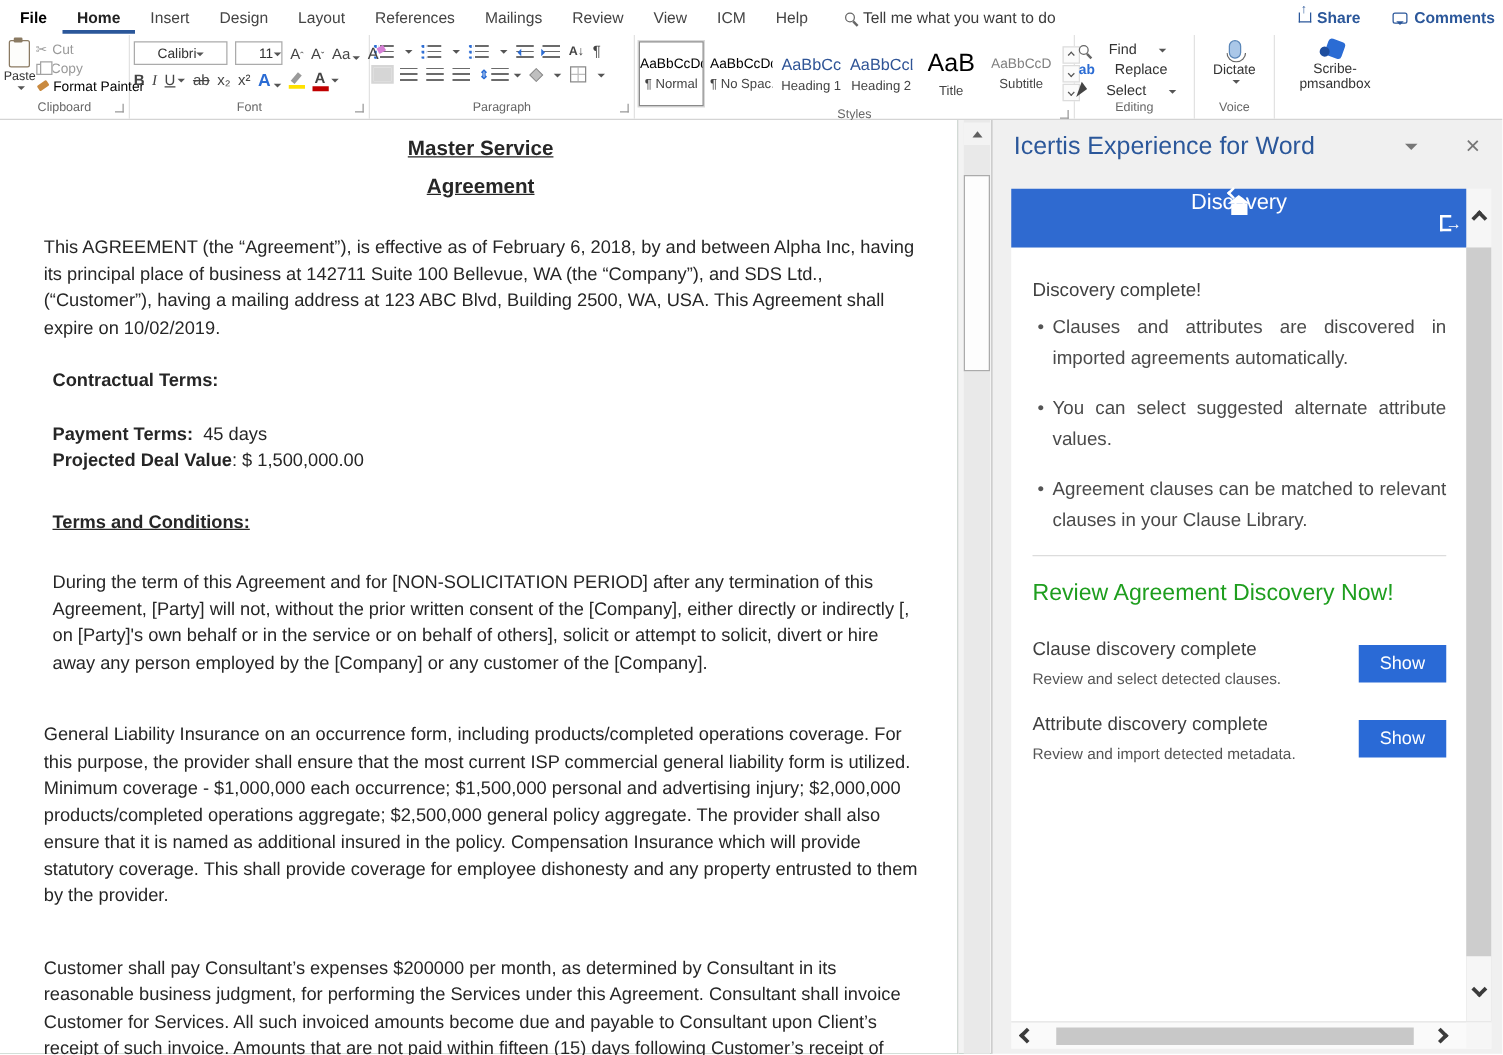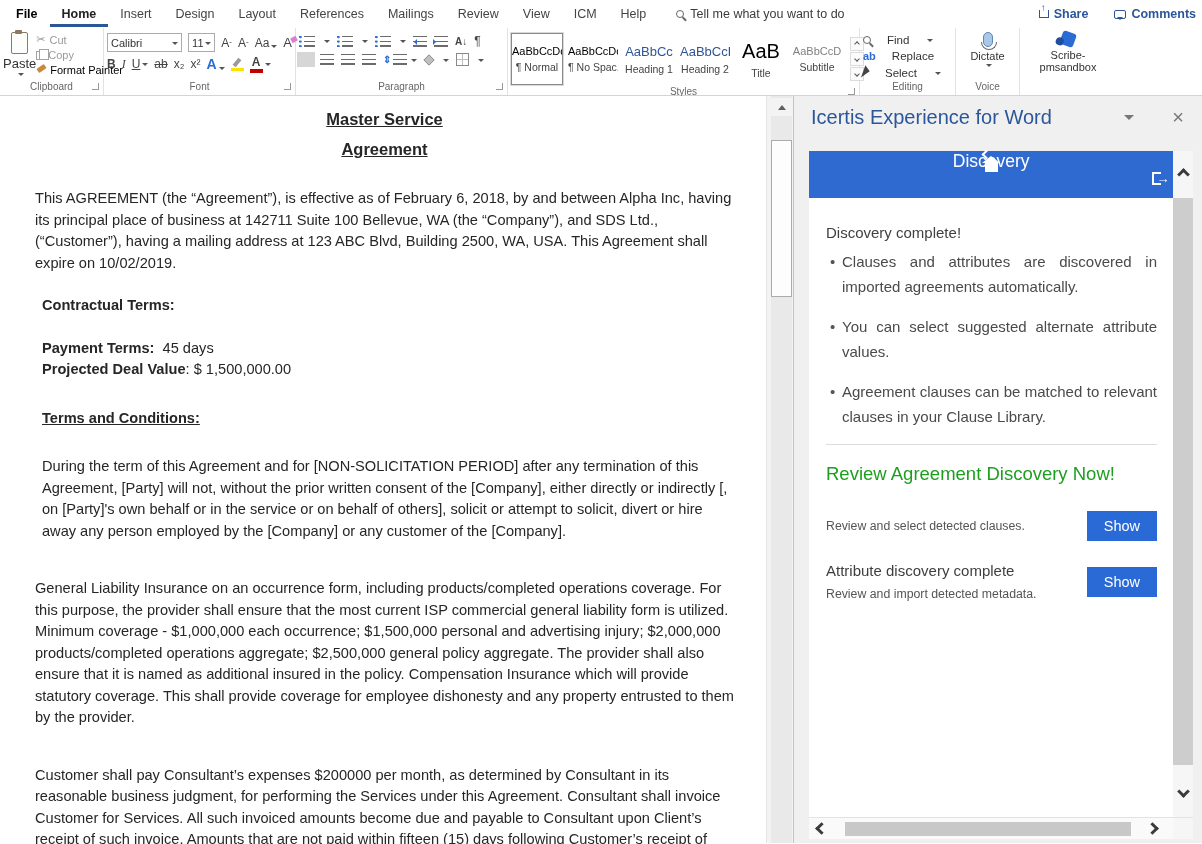--- a/index.html
+++ b/index.html
@@ -32,36 +32,36 @@
   .g-content { flex:1; display:flex; align-items:flex-start; }
   .g-label { height:15px; font-size:10px; color:#666; text-align:center; position:relative; padding-top:1px; }
   .launcher { position:absolute; right:1px; top:3px; width:7px; height:7px;
     border-right:1px solid #999; border-bottom:1px solid #999; }
   .caret { display:inline-block; width:0; height:0; border:3px solid transparent; border-top-color:#555; margin-left:2px; position:relative; top:2px; }
   .ic-txt { font-size:12px; color:#444; }
   .dim { color:#9a9a9a; }
 
   
   .grp-clipboard { width:104px; }
-  .paste-btn { width:38px; display:flex; flex-direction:column; align-items:center; font-size:13px; color:#333; padding-top:2px; }
+  .paste-btn { width:38px; display:flex; flex-direction:column; align-items:center; font-size:10px; color:#333; padding-top:2px; }
   .clip-ic { width:17px; height:22px; border:1.5px solid #8a7a62; background:#fdfdfb; border-radius:2px; position:relative; margin-bottom:2px; }
   .clip-ic::before { content:""; position:absolute; left:3px; top:-3px; width:7px; height:4px; background:#8a7a62; border-radius:1px; }
   .stack { display:flex; flex-direction:column; gap:3px; padding-top:3px; font-size:11px; }
   .stack > div { display:flex; align-items:center; gap:4px; white-space:nowrap; }
   .copy-ic { width:8px; height:9px; border:1.2px solid #a3a3a3; position:relative; display:inline-block; }
   .copy-ic::after { content:""; position:absolute; left:2px; top:-3px; width:8px; height:9px; border:1.2px solid #a3a3a3; background:#fff; }
   .brush-ic { width:10px; height:10px; display:inline-block; position:relative; }
   .brush-ic::before { content:""; position:absolute; left:1px; top:1px; width:9px; height:5px; background:#c98a3f; transform:rotate(-35deg); border-radius:1px; }
 
   
   .grp-font { width:192px; }
   .font-rows { display:flex; flex-direction:column; gap:4px; width:100%; padding-top:3px; }
   .frow { display:flex; align-items:center; gap:6px; }
   .combo { border:1px solid #ababab; background:#fff; font-size:11px; color:#333; display:flex; align-items:center;
-    padding:1px 3px; height:19px; }
+    padding:1px 18px; height:19px; }
   .combo .caret { margin-left:auto; }
   .fname { width:92px; }
   .fsize { width:32px; }
   .fbtn { font-size:12px; color:#444; display:inline-flex; align-items:flex-end; line-height:1; }
   .sup-mark { font-size:8px; line-height:1; }
   .fx-a { color:#2b6cd4; font-weight:bold; font-size:14px; }
   .pen-ic { display:inline-flex; flex-direction:column; align-items:center; width:13px; }
   .pen-body { width:4px; height:9px; background:#9a9a9a; transform:rotate(40deg); }
   .bar { width:13px; height:3.5px; margin-top:1px; }
   .bar.yellow { background:#ffe100; }
@@ -513,20 +513,21 @@
               <span class="b-text">You can select suggested alternate attribute values.</span>
             </div>
             <div class="b-row">
               <span class="b-dot">•</span>
               <span class="b-text">Agreement clauses can be matched to relevant clauses in your Clause Library.</span>
             </div>
             <hr>
             <div class="cta">Review Agreement Discovery Now!</div>
             <div class="drow">
               <div class="dtexts">
+                <div class="dtitle">Clause discovery complete</div>
                 <div class="dsub">Review and select detected clauses.</div>
               </div>
               <button class="show-btn">Show</button>
             </div>
             <div class="drow">
               <div class="dtexts">
                 <div class="dtitle">Attribute discovery complete</div>
                 <div class="dsub">Review and import detected metadata.</div>
               </div>
               <button class="show-btn">Show</button>

